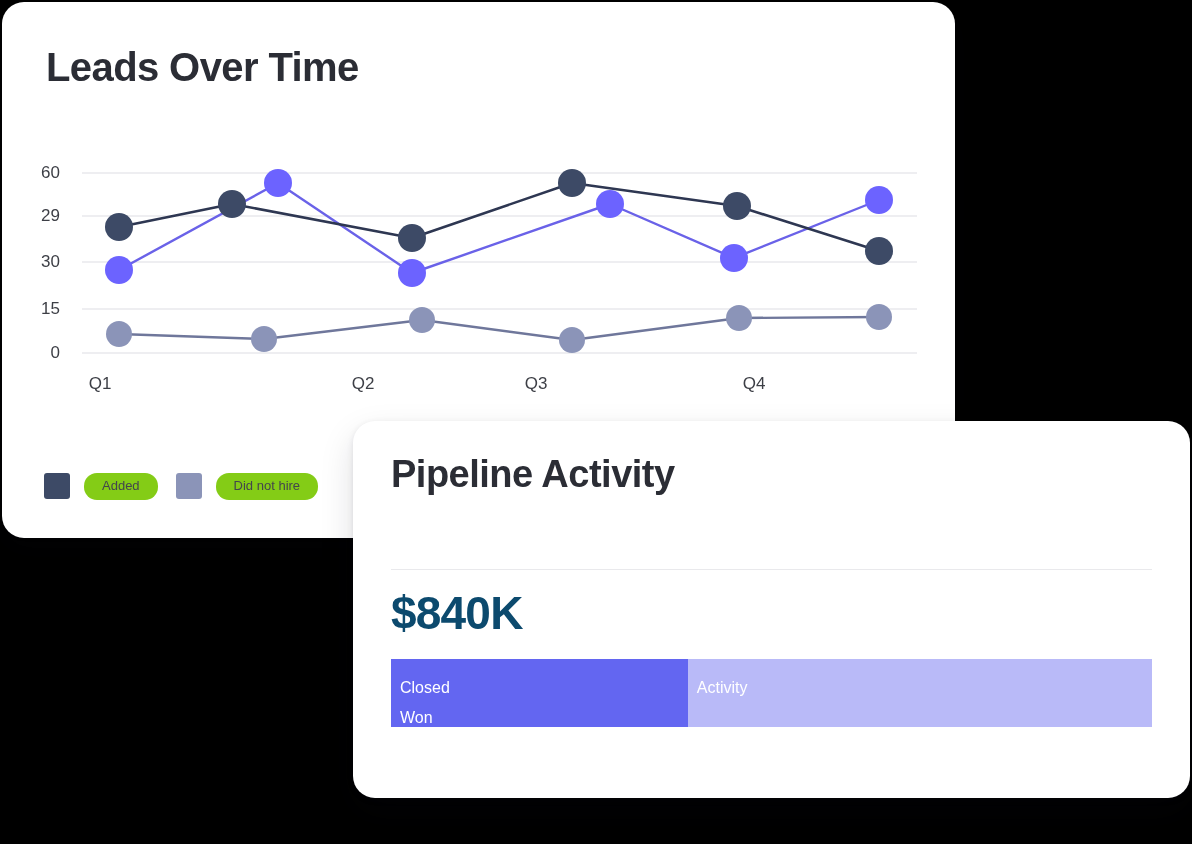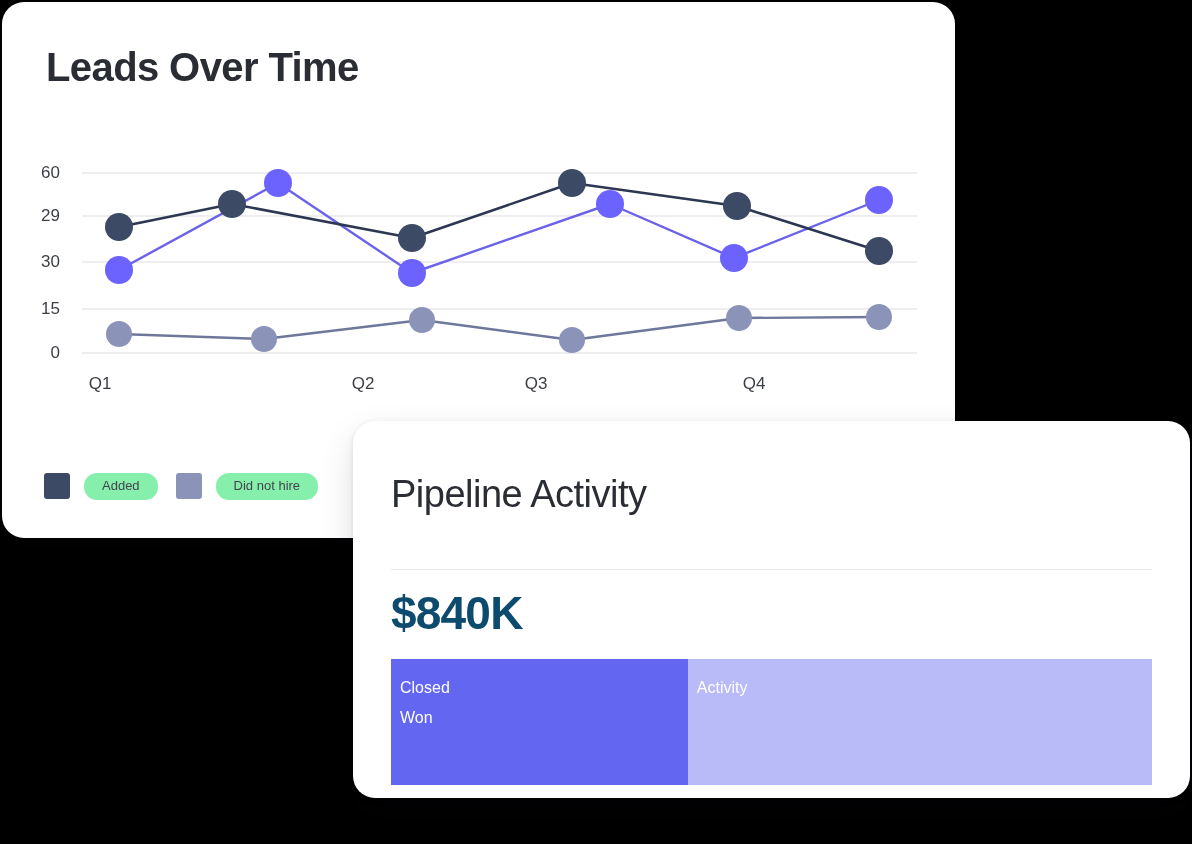--- a/index.html
+++ b/index.html
@@ -81,21 +81,21 @@
     align-items: center;
     gap: 14px;
   }
   .legend-swatch {
     width: 26px;
     height: 26px;
     border-radius: 3px;
     flex: 0 0 auto;
   }
   .legend-pill {
-    background: #86efac;
+    background: #84cc16;
     border-radius: 13px;
     padding: 5px 18px;
     font-size: 13px;
     color: #43454d;
     white-space: nowrap;
     line-height: 1.3;
   }
 
   
   .card-pipeline {
@@ -105,23 +105,23 @@
     width: 837px;
     height: 377px;
     background: #ffffff;
     border-radius: 22px;
     box-shadow: 0 2px 6px rgba(20,22,40,0.10), 0 14px 34px rgba(20,22,40,0.13);
     overflow: hidden;
   }
   .pipeline-title {
     position: absolute;
     left: 38px;
-    top: 52px;
+    top: 32px;
     font-size: 38px;
-    font-weight: 400;
+    font-weight: 700;
     letter-spacing: -0.5px;
     color: #2b2d35;
     line-height: 1.15;
   }
   .pipeline-divider {
     position: absolute;
     left: 38px;
     top: 148px;
     width: 761px;
     height: 1px;
@@ -135,21 +135,21 @@
     font-weight: 700;
     letter-spacing: -0.8px;
     color: #0c4a6e;
     line-height: 1.25;
   }
   .pipeline-bar {
     position: absolute;
     left: 38px;
     top: 238px;
     width: 761px;
-    height: 126px;
+    height: 68px;
     display: flex;
     overflow: hidden;
   }
   .bar-seg {
     height: 100%;
     padding: 14px 0 0 9px;
     color: #ffffff;
     font-size: 16px;
     line-height: 1.88;
   }

